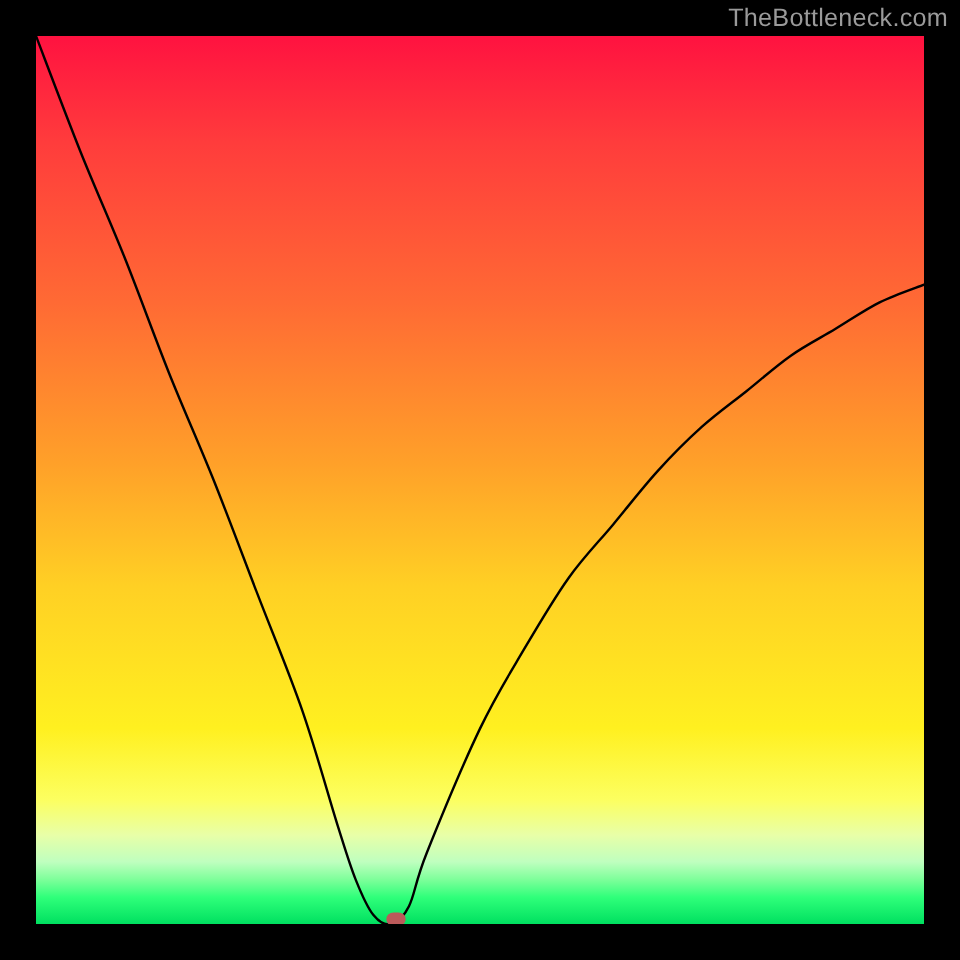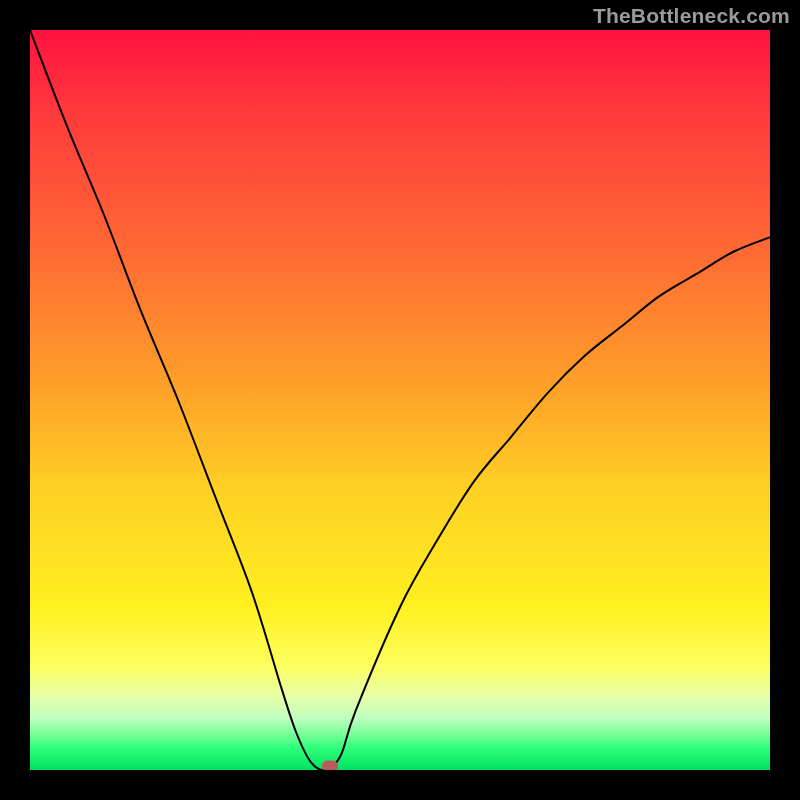--- a/index.html
+++ b/index.html
@@ -64,21 +64,21 @@
     border-radius: 6px / 5px;
     background: #bb5a5a;
     transform: translate(-50%, -50%);
   }
   .watermark {
     position: absolute;
     top: 4px;
     right: 10px;
     color: #9a9a9a;
     font-size: 21px;
-    font-weight: 700;
+    font-weight: 400;
     letter-spacing: 0.2px;
   }
 </style>
 </head>
 <body>
 
 <div class="frame">
   <div class="plot-area">
     <div class="gradient"></div>
     <svg class="curve-svg" viewBox="0 0 740 740" preserveAspectRatio="none">

